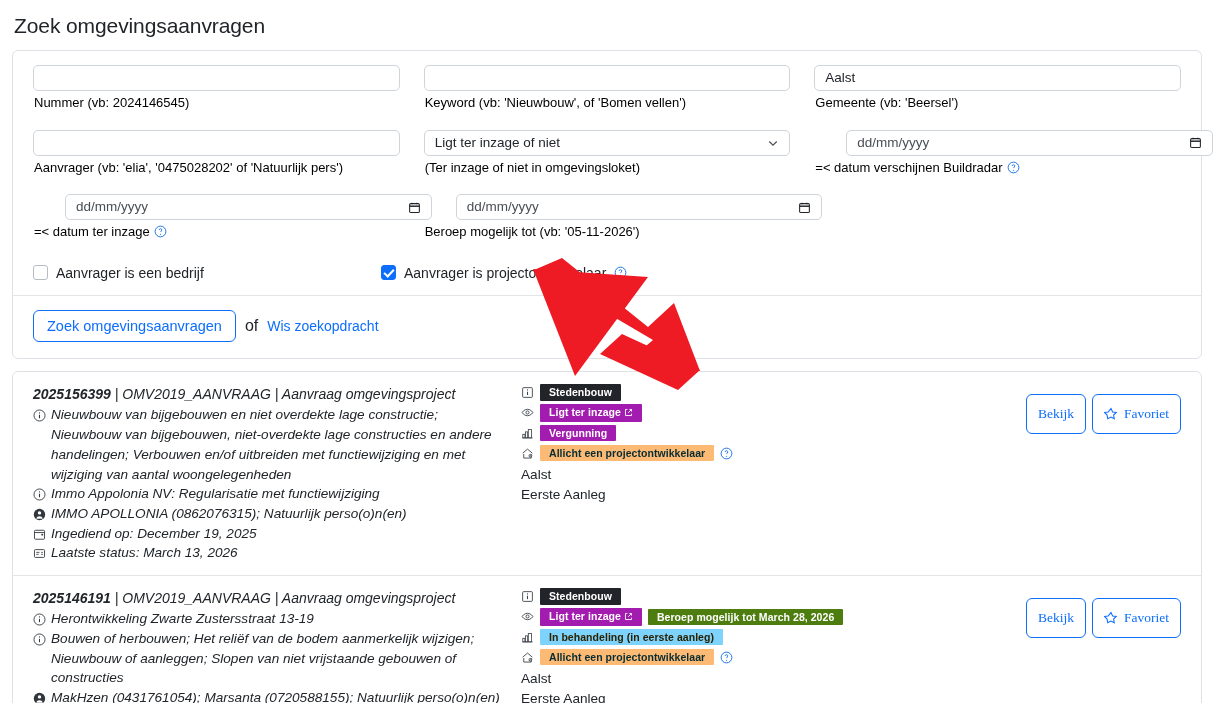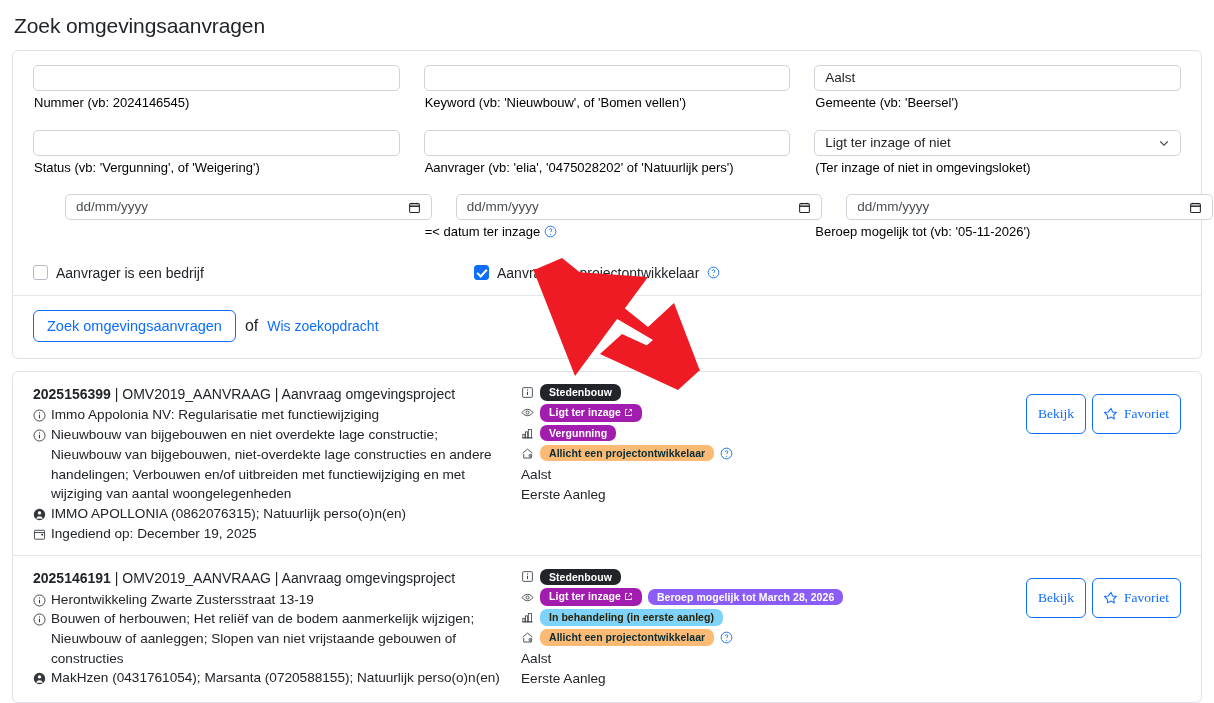--- a/index.html
+++ b/index.html
@@ -101,21 +101,21 @@
     padding: 6px 0 14px 0;
     border-top: 0;
   }
   .check-item {
     display: flex;
     align-items: center;
     gap: 8px;
     font-size: 14px;
     color: #212529;
   }
-  .check-item.col1 { width: 441px; }
+  .check-item.col1 { width: 348px; }
   .cb {
     width: 15px; height: 15px;
     border: 1px solid #b5bcc4;
     border-radius: 3px;
     background: #fff;
     box-sizing: border-box;
     flex: 0 0 auto;
   }
   .cb.checked {
     background: #0d6efd;
@@ -165,20 +165,21 @@
   .result {
     display: flex;
     padding: 12px 20px 12px 20px;
     position: relative;
   }
   .result + .result { border-top: 1px solid #e3e6e9; }
   .res-main {
     width: 468px;
     flex: 0 0 auto;
     padding-right: 8px;
+    font-style: italic;
   }
   .res-title {
     font-size: 14px;
     color: #212529;
     margin-bottom: 1px;
     line-height: 1.45;
   }
   .res-title b { font-weight: 700; }
   .res-line {
     font-size: 13.6px;
@@ -208,29 +209,29 @@
   }
   .b-ico {
     width: 13px; height: 13px;
     flex: 0 0 auto;
     color: #3d434a;
   }
   .badge {
     display: inline-block;
     font-size: 10.5px;
     font-weight: 700;
-    border-radius: 7px;
+    border-radius: 1px;
     padding: 3px 9px 3px 9px;
     line-height: 1;
     letter-spacing: 0.05px;
     white-space: nowrap;
   }
   .badge.dark  { background: #212529; color: #ffffff; }
   .badge.green { background: #a21caf; color: #ffffff; }
-  .badge.blue  { background: #8b5cf6; color: #ffffff; }
+  .badge.blue  { background: #4d7c0f; color: #ffffff; }
   .badge.cyan  { background: #fdba74; color: #052c33; }
   .badge.orange{ background: #7dd3fc; color: #2b2000; }
   .badge .ext {
     display: inline-block;
     margin-left: 3px;
     vertical-align: -1px;
   }
   .plain-line {
     font-size: 13.6px;
     color: #212529;
@@ -301,28 +302,20 @@
         <div class="hint">
             <span>Gemeente (vb: 'Beersel')</span>
           </div>
       </div>
 
       <div class="field">
         <div class="control">
             <span class="val"></span>
           </div>
         <div class="hint">
-            <span>Status (vb: 'Vergunning', of 'Weigering')</span>
-          </div>
-      </div>
-      <div class="field">
-        <div class="control">
-            <span class="val"></span>
-          </div>
-        <div class="hint">
             <span>Aanvrager (vb: 'elia', '0475028202' of 'Natuurlijk pers')</span>
           </div>
       </div>
       <div class="field">
         <div class="control select-ctl">
           <span class="val">Ligt ter inzage of niet</span>
           <span class="chev">
             <svg viewBox="0 0 16 16" width="12" height="12" fill="none" stroke="currentColor" stroke-width="1.6">
                 <path d="M3 6l5 5 5-5"></path>
               </svg>
@@ -336,20 +329,30 @@
       <div class="field">
         <div class="control date-ctl">
           <span class="val ph">dd/mm/yyyy</span>
           <span class="cal-ico">
             <svg viewBox="0 0 16 16" width="13" height="13" fill="none" stroke="currentColor" stroke-width="1.3">
                 <rect x="2" y="3.2" width="12" height="11" rx="1.4"></rect>
                 <path d="M2 6.4h12" stroke-width="1.8"></path>
                 <path d="M5 2v2M11 2v2"></path>
               </svg>
           </span>
+        </div>
+        <div class="hint">
+          <span>=&lt; datum verschijnen Buildradar</span>
+          <span class="q-ico">
+              <svg viewBox="0 0 16 16" width="13" height="13" fill="none" stroke="currentColor" stroke-width="1.2">
+                <circle cx="8" cy="8" r="6.6"></circle>
+                <path d="M6.3 6.2c0-1 .8-1.7 1.7-1.7s1.7.7 1.7 1.6c0 1.3-1.6 1.3-1.6 2.6" stroke-width="1.1"></path>
+                <circle cx="8" cy="11.4" r="0.75" fill="currentColor" stroke="none"></circle>
+              </svg>
+            </span>
         </div>
       </div>
       <div class="field">
         <div class="control date-ctl">
           <span class="val ph">dd/mm/yyyy</span>
           <span class="cal-ico">
             <svg viewBox="0 0 16 16" width="13" height="13" fill="none" stroke="currentColor" stroke-width="1.3">
                 <rect x="2" y="3.2" width="12" height="11" rx="1.4"></rect>
                 <path d="M2 6.4h12" stroke-width="1.8"></path>
                 <path d="M5 2v2M11 2v2"></path>
@@ -416,45 +419,52 @@
         <div class="res-title">
           <b>2025156399</b>
           <span>| OMV2019_AANVRAAG | Aanvraag omgevingsproject</span>
         </div>
         <div class="res-line">
           <span class="li-ico"><svg viewBox="0 0 16 16" width="13" height="13" fill="none" stroke="currentColor" stroke-width="1.1">
                 <circle cx="8" cy="8" r="6.8"></circle>
                 <path d="M8 7.2v4.1" stroke-width="1.3"></path>
                 <circle cx="8" cy="4.9" r="0.75" fill="currentColor" stroke="none"></circle>
               </svg></span>
-          <span class="txt">Immo Appolonia NV: Regularisatie met functiewijziging</span>
+          <span class="txt">Nieuwbouw van bijgebouwen en niet overdekte lage constructie; Nieuwbouw van bijgebouwen, niet-overdekte lage constructies en andere handelingen; Verbouwen en/of uitbreiden met functiewijziging en met wijziging van aantal woongelegenheden</span>
         </div>
         <div class="res-line">
           <span class="li-ico"><svg viewBox="0 0 16 16" width="13" height="13" fill="none" stroke="currentColor" stroke-width="1.1">
                 <circle cx="8" cy="8" r="6.8"></circle>
                 <path d="M8 7.2v4.1" stroke-width="1.3"></path>
                 <circle cx="8" cy="4.9" r="0.75" fill="currentColor" stroke="none"></circle>
               </svg></span>
-          <span class="txt">Nieuwbouw van bijgebouwen en niet overdekte lage constructie; Nieuwbouw van bijgebouwen, niet-overdekte lage constructies en andere handelingen; Verbouwen en/of uitbreiden met functiewijziging en met wijziging van aantal woongelegenheden</span>
+          <span class="txt">Immo Appolonia NV: Regularisatie met functiewijziging</span>
         </div>
         <div class="res-line">
           <span class="li-ico"><svg viewBox="0 0 16 16" width="13" height="13">
                 <circle cx="8" cy="8" r="7" fill="currentColor"></circle>
                 <circle cx="8" cy="6" r="2.1" fill="#fff"></circle>
                 <path d="M3.9 13.2c.6-2.1 2.2-3.1 4.1-3.1s3.5 1 4.1 3.1z" fill="#fff"></path>
               </svg></span>
           <span class="txt">IMMO APOLLONIA (0862076315); Natuurlijk perso(o)n(en)</span>
         </div>
         <div class="res-line">
           <span class="li-ico"><svg viewBox="0 0 16 16" width="13" height="13" fill="none" stroke="currentColor" stroke-width="1.1">
                 <rect x="1.8" y="2.8" width="12.4" height="11" rx="1.2"></rect>
                 <path d="M1.8 5.6h12.4"></path>
                 <rect x="10.3" y="7.2" width="2.2" height="2" fill="currentColor" stroke="none"></rect>
               </svg></span>
           <span class="txt">Ingediend op: December 19, 2025</span>
+        </div>
+        <div class="res-line">
+          <span class="li-ico"><svg viewBox="0 0 16 16" width="13" height="13" fill="none" stroke="currentColor" stroke-width="1.1">
+                <rect x="1.8" y="3.2" width="12.4" height="9.6" rx="1.2"></rect>
+                <path d="M4 6.6h4M4 9h3M10 6.6h2.2M10 9h2.2" stroke-width="1"></path>
+              </svg></span>
+          <span class="txt">Laatste status: March 13, 2026</span>
         </div>
       </div>
 
       <div class="res-badges">
         <div class="badge-row">
           <span class="b-ico"><svg viewBox="0 0 16 16" width="13" height="13" fill="none" stroke="currentColor" stroke-width="1.1">
                 <rect x="2" y="2" width="12" height="12" rx="1.2"></rect>
                 <path d="M8 7v4.2" stroke-width="1.3"></path>
                 <circle cx="8" cy="4.8" r="0.7" fill="currentColor" stroke="none"></circle>
               </svg></span>

